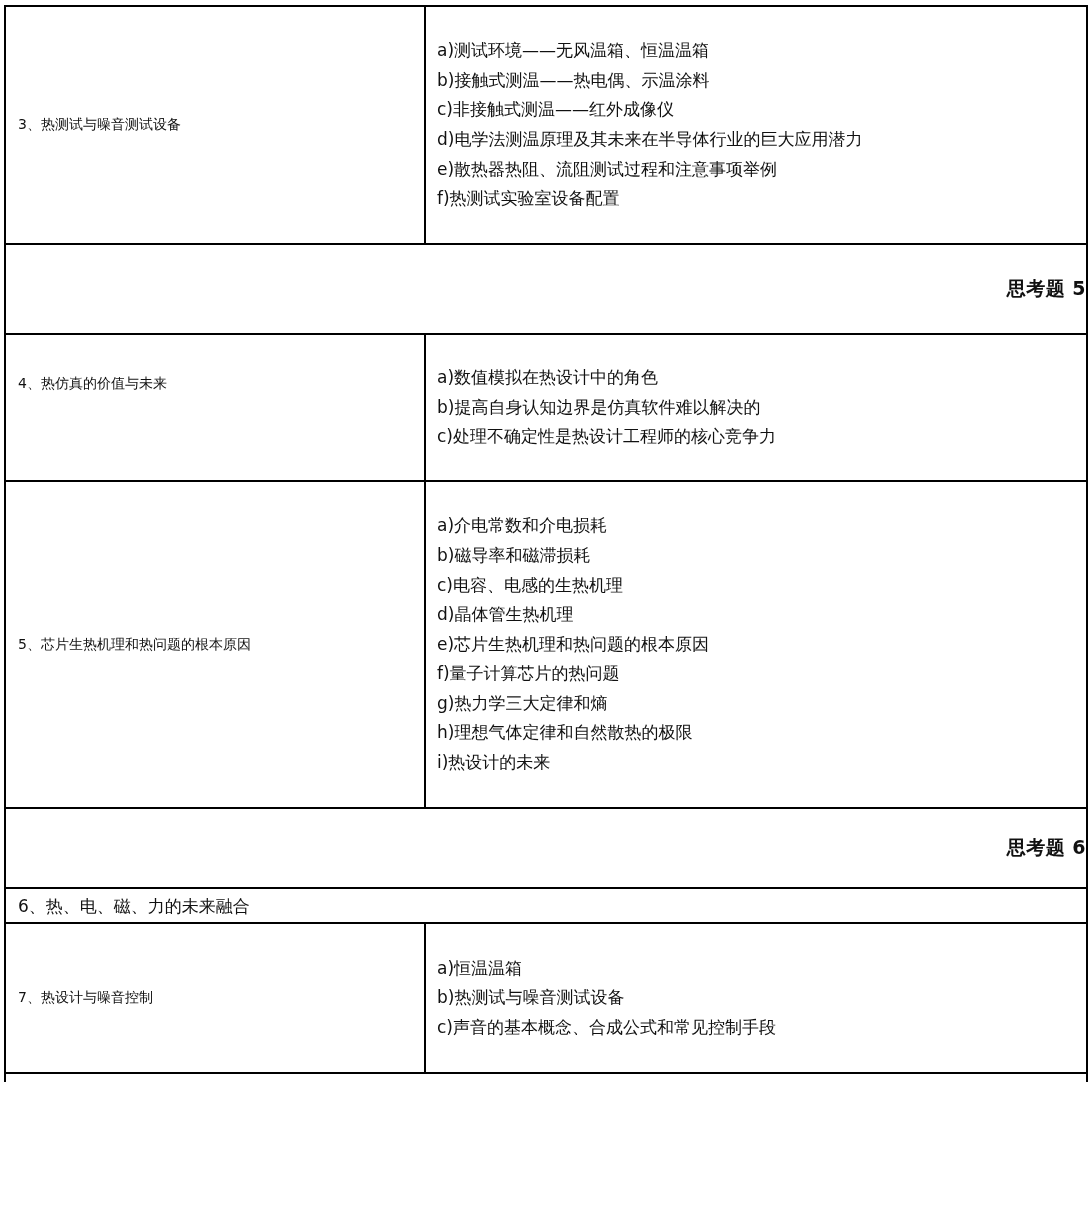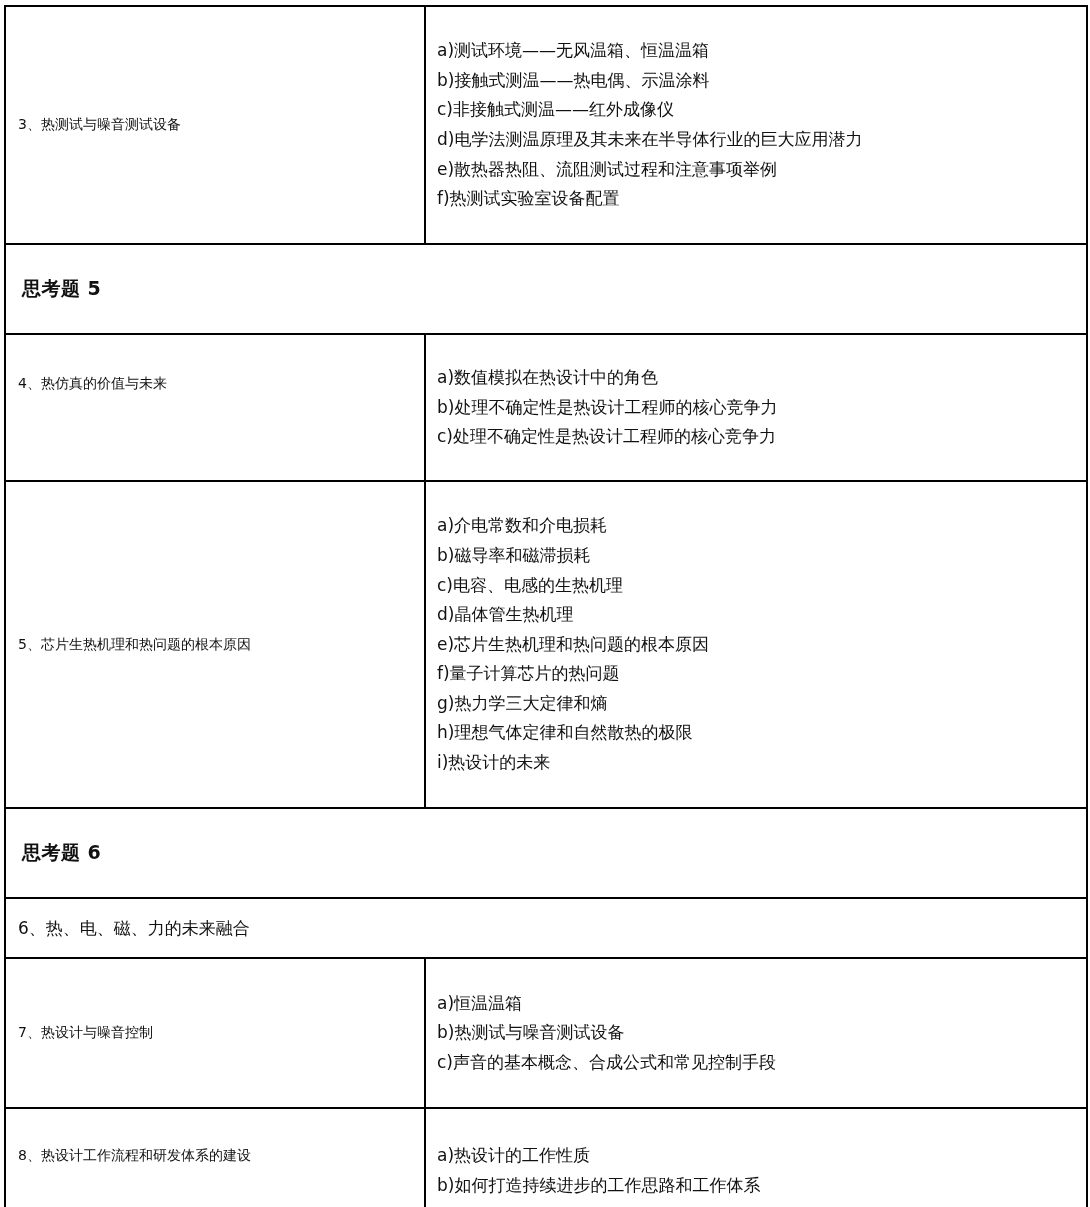--- a/index.html
+++ b/index.html
@@ -18,21 +18,21 @@
   .doc-table {
     position: absolute;
     left: 4px;
     top: 5px;
     width: 1082px;
     border-collapse: collapse;
     table-layout: fixed;
   }
   .doc-table td {
     border: 2px solid #000000;
-    padding: 16px;
+    padding: 0;
     vertical-align: middle;
   }
   .col-left { width: 420px; }
   .col-right { width: 662px; }
 
   .topic-cell {
     padding-left: 12px !important;
     font-size: 14px;
     line-height: 29.6px;
     white-space: nowrap;
@@ -40,21 +40,21 @@
   .items-cell {
     padding-left: 11px !important;
     font-size: 17px;
     line-height: 29.6px;
   }
   .item-line {
     display: block;
     white-space: nowrap;
   }
   .section-cell {
-    text-align: left;
+    text-align: right;
     font-weight: bold;
     font-size: 19px;
     letter-spacing: 0.5px;
   }
   .full-topic-cell {
     padding-left: 12px !important;
     font-size: 17px;
     line-height: 26px;
     vertical-align: middle;
   }
@@ -88,64 +88,55 @@
     <tr style="height:90px;">
       <td colspan="2" class="section-cell">思考题 5</td>
     </tr>
 
     <tr style="height:147px;">
       <td class="topic-cell" style="vertical-align:top; padding-top:34px;">
         <span>4、热仿真的价值与未来</span>
       </td>
       <td class="items-cell">
         <span class="item-line">a)数值模拟在热设计中的角色</span>
-        <span class="item-line">b)处理不确定性是热设计工程师的核心竞争力</span>
+        <span class="item-line">b)提高自身认知边界是仿真软件难以解决的</span>
         <span class="item-line">c)处理不确定性是热设计工程师的核心竞争力</span>
       </td>
     </tr>
 
     <tr style="height:327px;">
       <td class="topic-cell">5、芯片生热机理和热问题的根本原因</td>
       <td class="items-cell">
         <span class="item-line">a)介电常数和介电损耗</span>
         <span class="item-line">b)磁导率和磁滞损耗</span>
         <span class="item-line">c)电容、电感的生热机理</span>
         <span class="item-line">d)晶体管生热机理</span>
         <span class="item-line">e)芯片生热机理和热问题的根本原因</span>
         <span class="item-line">f)量子计算芯片的热问题</span>
         <span class="item-line">g)热力学三大定律和熵</span>
         <span class="item-line">h)理想气体定律和自然散热的极限</span>
         <span class="item-line">i)热设计的未来</span>
       </td>
     </tr>
 
-    <tr style="height:90px;">
+    <tr style="height:80px;">
       <td colspan="2" class="section-cell">思考题 6</td>
     </tr>
 
     <tr style="height:35px;">
       <td colspan="2" class="full-topic-cell">6、热、电、磁、力的未来融合</td>
     </tr>
 
     <tr style="height:150px;">
       <td class="topic-cell">7、热设计与噪音控制</td>
       <td class="items-cell">
         <span class="item-line">a)恒温温箱</span>
         <span class="item-line">b)热测试与噪音测试设备</span>
         <span class="item-line">c)声音的基本概念、合成公式和常见控制手段</span>
       </td>
     </tr>
 
-    <tr style="height:119px;">
-      <td class="topic-cell" style="vertical-align:top; padding-top:32px;">
-        <span>8、热设计工作流程和研发体系的建设</span>
-      </td>
-      <td class="items-cell" style="vertical-align:top; padding-top:32px;">
-        <span class="item-line">a)热设计的工作性质</span>
-        <span class="item-line">b)如何打造持续进步的工作思路和工作体系</span>
-      </td>
-    </tr>
 
     <tr>
       <td colspan="2" class="tail-cell"></td>
     </tr>
   </tbody>
 </table>
 
 </body></html>

